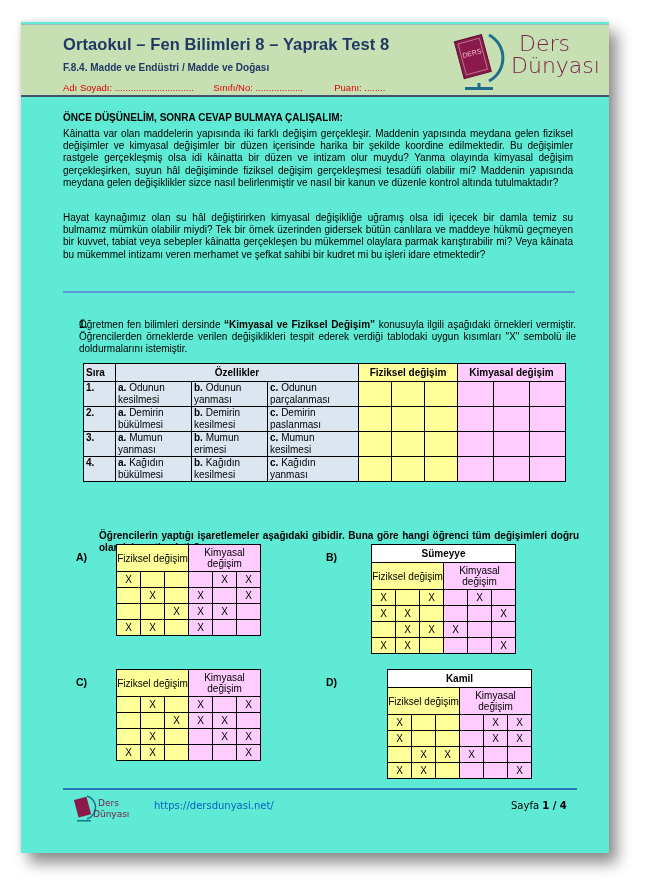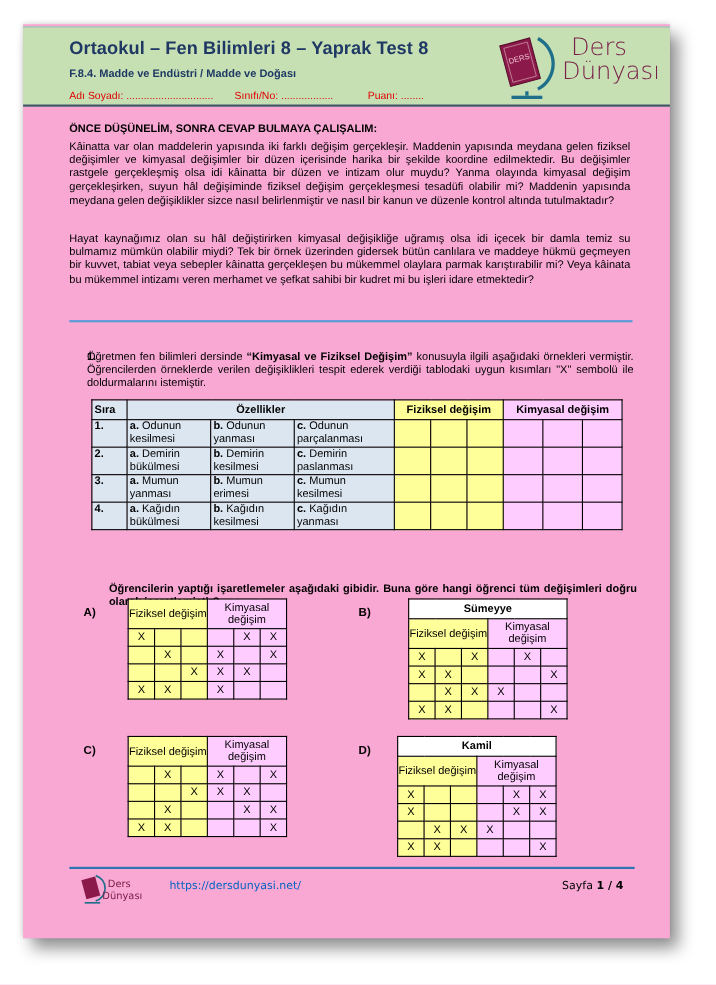--- a/index.html
+++ b/index.html
@@ -1,17 +1,17 @@
 <!DOCTYPE html>
 <html><head>
 <meta charset="utf-8">
 <style>
   html,body{margin:0;padding:0;background:#fff;}
   body{width:651px;height:895px;position:relative;overflow:hidden;font-family:"Liberation Sans",sans-serif;color:#000;}
-  .page{position:absolute;left:21px;top:22px;width:588px;height:831px;background:#f9a8d4;
+  .page{position:absolute;left:21px;top:22px;width:588px;height:831px;background:#5eead4;
         box-shadow:8px 10px 14px rgba(0,0,0,0.45), -1px -1px 4px rgba(0,0,0,0.12);}
   .header{position:absolute;left:0;top:2px;width:588px;height:70px;background:#c6e0b4;border-bottom:2px solid #44546a;border-top:1px solid #9bb;}
   .h-title{position:absolute;left:42px;top:10px;font-size:16.5px;font-weight:bold;color:#1f3864;letter-spacing:0.1px;}
   .h-sub{position:absolute;left:42px;top:37px;font-size:10px;font-weight:bold;color:#1f3864;}
   .h-fields{position:absolute;left:42px;top:57px;font-size:9.5px;color:#e00000;white-space:nowrap;}
   .h-fields span{display:inline-block;}
   .logo{position:absolute;left:428px;top:6px;width:150px;height:60px;}
   .logo-text{position:absolute;left:62px;top:2px;font-size:22px;line-height:22px;color:#7a2048;font-family:"DejaVu Sans",sans-serif;font-weight:300;}
   .content{position:absolute;left:42px;width:510px;font-size:10px;line-height:12.2px;}
   .sec-title{top:90px;font-weight:bold;font-size:10px;}
@@ -265,21 +265,21 @@
             <td class="yl">X</td>
             <td class="yl">X</td>
             <td class="yl"></td>
             <td class="pk"></td>
             <td class="pk"></td>
             <td class="pk">X</td>
           </tr>
         </tbody>
       </table>
       <div class="ans-label" style="left: 305px; top: 654px;">D)</div>
-      <table class="ans" style="left: 340px; top: 647px;">
+      <table class="ans" style="left: 366px; top: 647px;">
         <tbody>
           <tr>
             <td class="nm" colspan="6">Kamil</td>
           </tr>
           <tr>
             <td class="yl hd" colspan="3">Fiziksel değişim</td>
             <td class="pk hd" colspan="3">Kimyasal değişim</td>
           </tr>
           <tr>
             <td class="yl">X</td>

